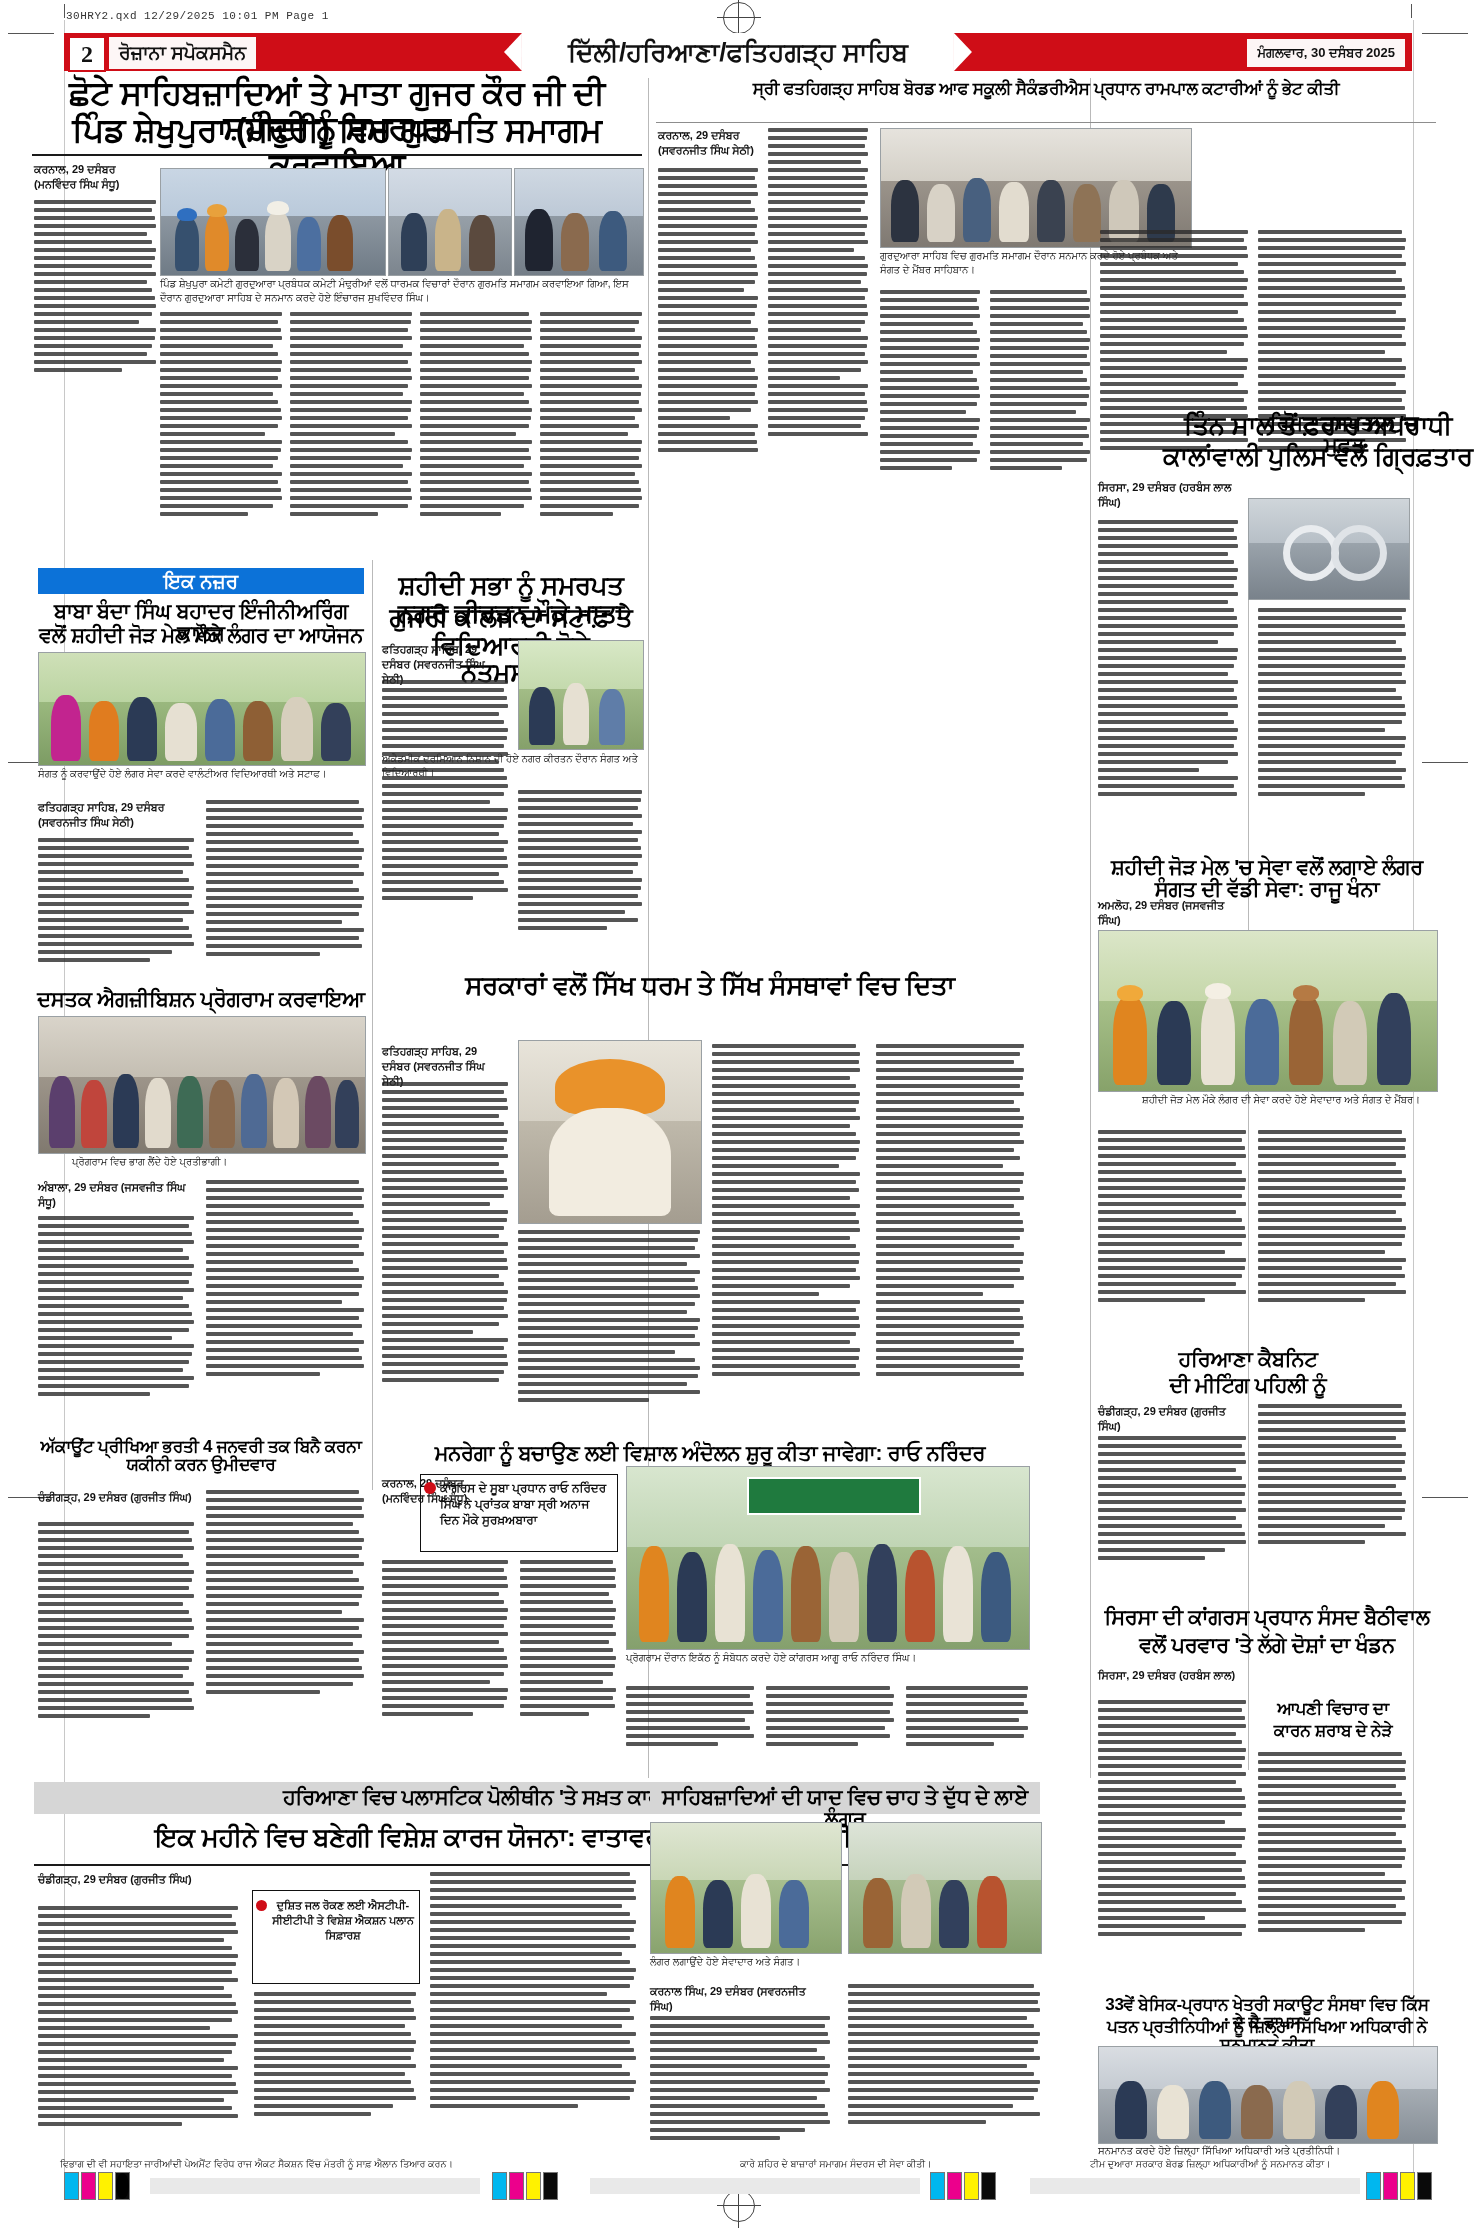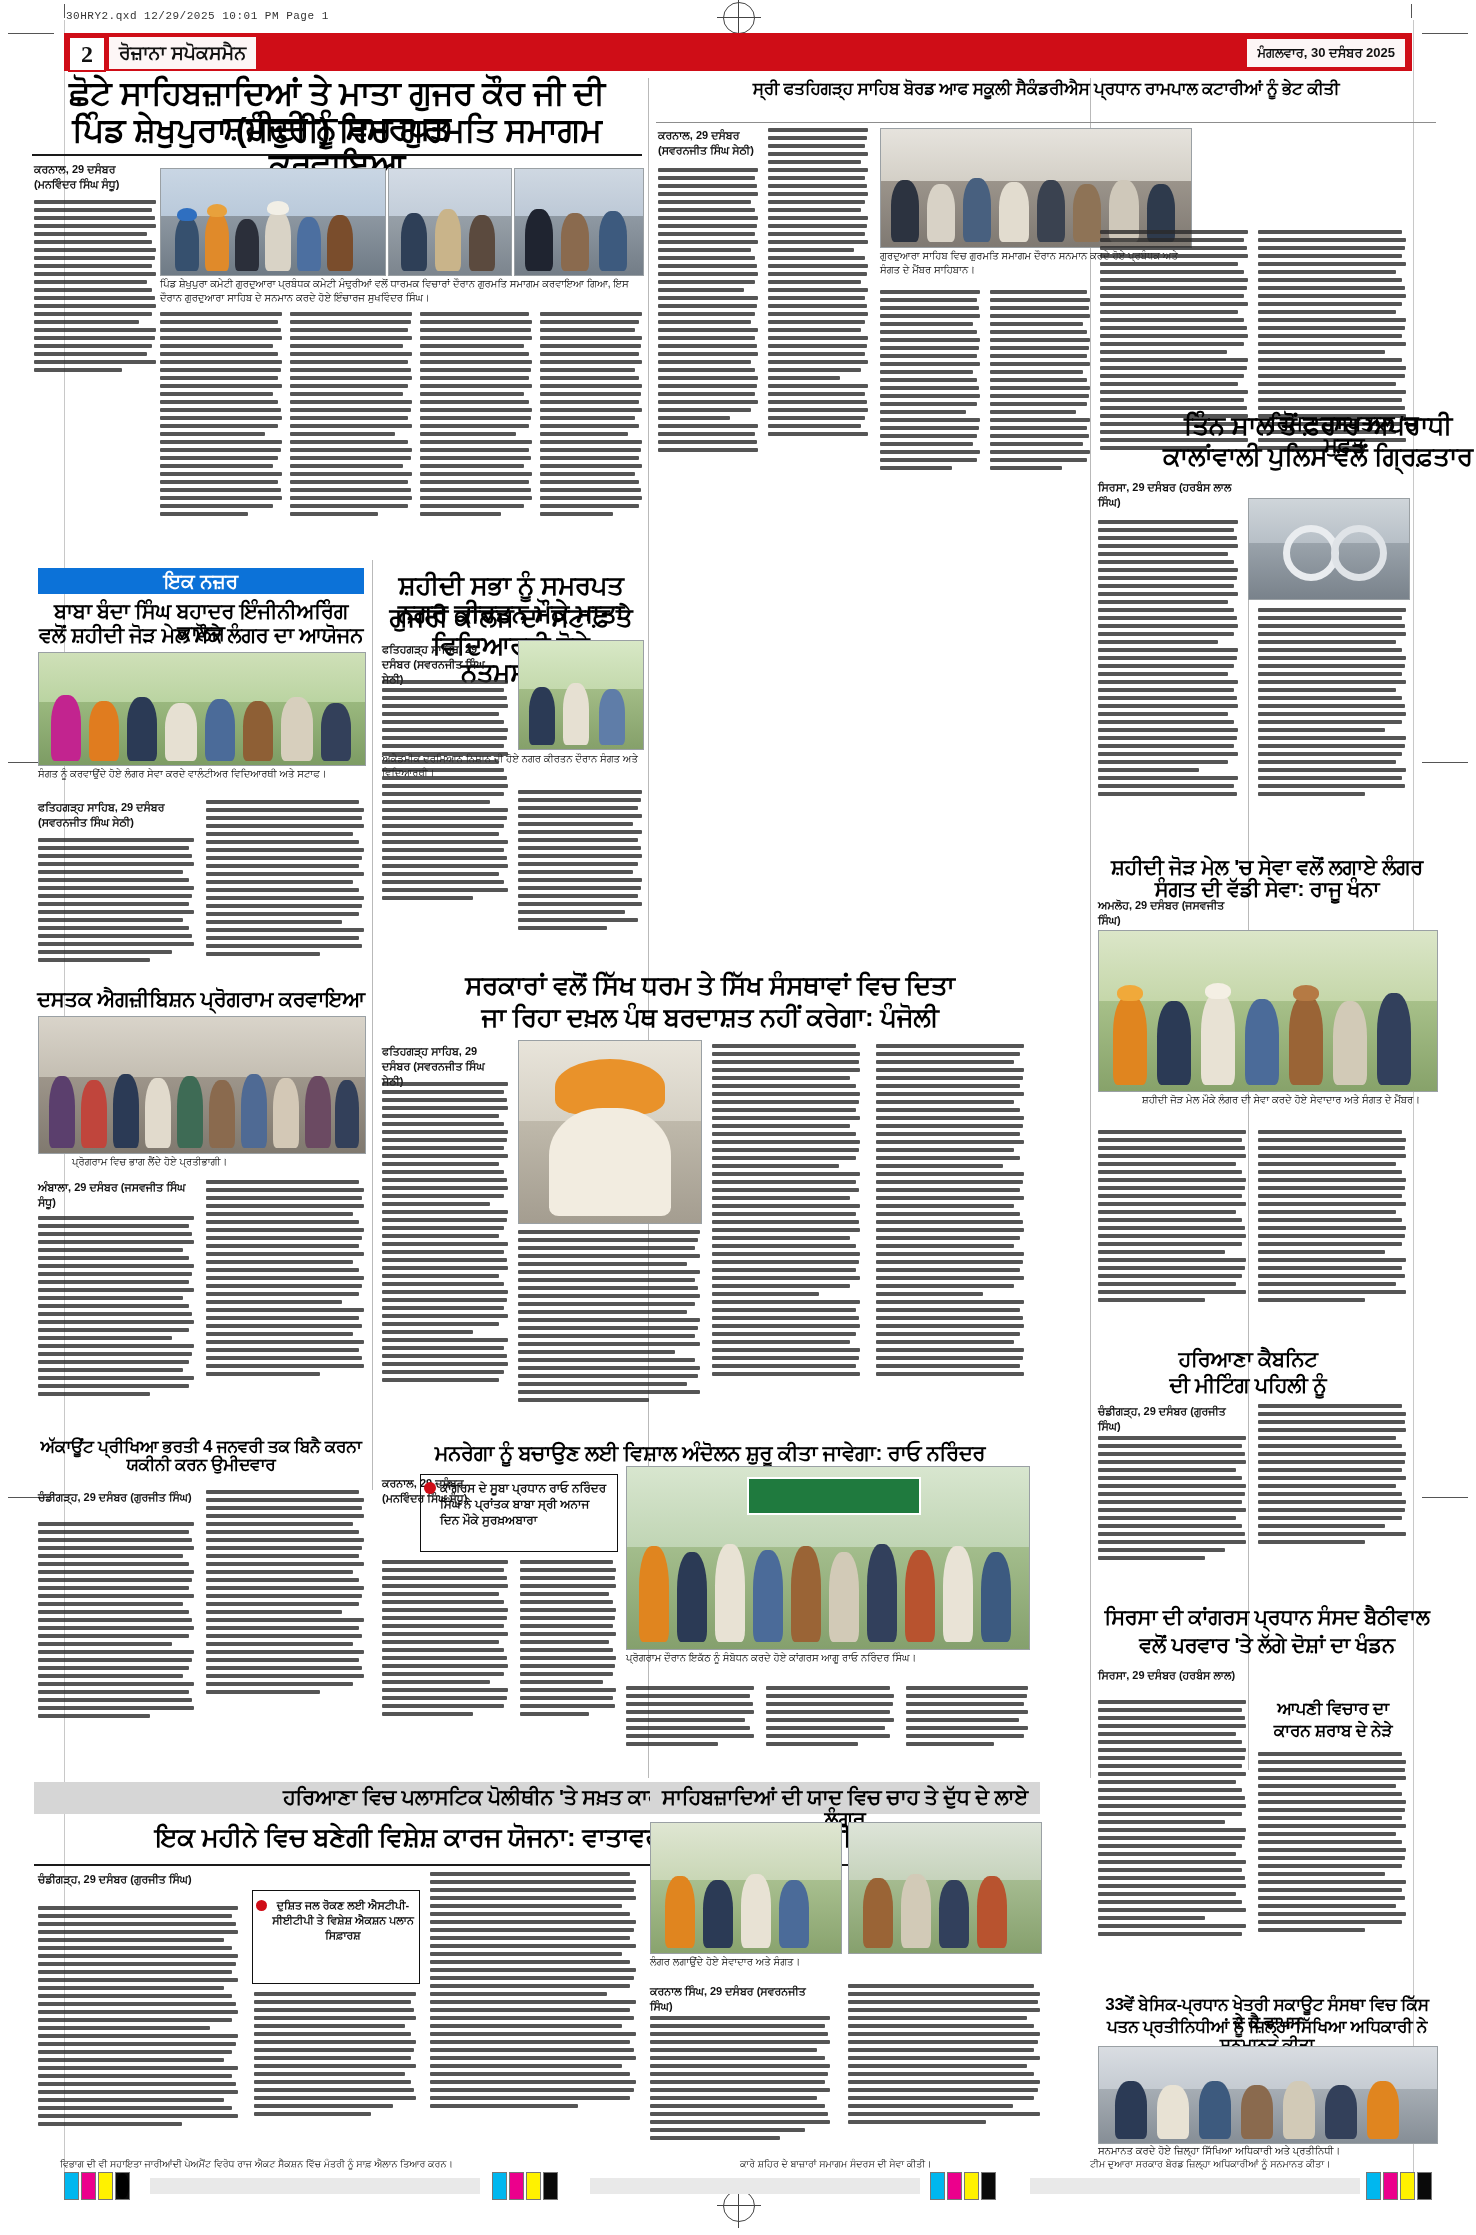--- a/index.html
+++ b/index.html
@@ -95,20 +95,21 @@
   <div class="cropmark" style="left:8px;top:762px;width:46px;height:1px;"></div>
   <div class="cropmark" style="left:1422px;top:762px;width:46px;height:1px;"></div>
   <div class="cropmark" style="left:8px;top:1497px;width:46px;height:1px;"></div>
   <div class="cropmark" style="left:1422px;top:1497px;width:46px;height:1px;"></div>
   <div class="reg" style="left:723px;top:2px;"></div>
   <div class="reg" style="left:723px;top:2190px;"></div>
 
   <div class="masthead">
     <div class="mh-pageno">2</div>
     <div class="mh-brand">ਰੋਜ਼ਾਨਾ ਸਪੋਕਸਮੈਨ</div>
+    <div class="mh-center">ਦਿੱਲੀ/ਹਰਿਆਣਾ/ਫਤਿਹਗੜ੍ਹ ਸਾਹਿਬ</div>
     <div class="mh-date">ਮੰਗਲਵਾਰ, 30 ਦਸੰਬਰ 2025</div>
   </div>
 
   <div class="col-rule" style="left:372px;top:560px;height:930px;"></div>
   <div class="col-rule" style="left:648px;top:78px;height:1700px;"></div>
   <div class="col-rule" style="left:1090px;top:78px;height:1700px;"></div>
   <div class="col-rule" style="left:1248px;top:560px;height:1210px;"></div>
 
   <div class="hl lead" style="left:32px;top:76px;width:610px;">ਛੋਟੇ ਸਾਹਿਬਜ਼ਾਦਿਆਂ ਤੇ ਮਾਤਾ ਗੁਜਰ ਕੌਰ ਜੀ ਦੀ ਸ਼ਹੀਦੀ ਨੂੰ ਸਮਰਪਤ</div>
   <div class="hl lead" style="left:32px;top:113px;width:610px;">ਪਿੰਡ ਸ਼ੇਖੁਪੁਰਾ (ਮੰਢੁਰੀ) ਵਿਚ ਗੁਰਮਤਿ ਸਮਾਗਮ ਕਰਵਾਇਆ</div>
@@ -824,21 +825,20 @@
       <div class="ln s3"></div>
       <div class="ln s4"></div>
     <div class="ln s1"></div>
       <div class="ln s2"></div>
       <div class="ln s3"></div>
       <div class="ln s1"></div>
     <div class="ln s6"></div>
   </div>
 
   <div class="hl sec" style="left:380px;top:972px;width:660px;">ਸਰਕਾਰਾਂ ਵਲੋਂ ਸਿੱਖ ਧਰਮ ਤੇ ਸਿੱਖ ਸੰਸਥਾਵਾਂ ਵਿਚ ਦਿਤਾ</div>
-  <div class="hl sec" style="left:380px;top:1004px;width:660px;">ਜਾ ਰਿਹਾ ਦਖ਼ਲ ਪੰਥ ਬਰਦਾਸ਼ਤ ਨਹੀਂ ਕਰੇਗਾ: ਪੰਜੋਲੀ</div>
   <div class="dateline" style="left:382px;top:1044px;width:126px;">ਫਤਿਹਗੜ੍ਹ ਸਾਹਿਬ, 29 ਦਸੰਬਰ (ਸਵਰਨਜੀਤ ਸਿੰਘ ਸੇਠੀ)</div>
 
   <div class="photo" style="left:518px;top:1040px;width:182px;height:182px;">
     <div class="sky" style="background:linear-gradient(#e8e4da,#d5d0c4)"></div>
     <div class="ground" style="background:linear-gradient(#bfb9ab,#a49d90)"></div>
     <div class="turb" style="left:36px;top:18px;width:110px;height:56px;background:#e9922a;border-radius:52% 52% 28% 28%;"></div>
     <div class="pp" style="left:30px;width:122px;height:108px;background:#f2ece0;border-radius:44% 44% 8% 8%;"></div>
   </div>
   <div class="body dense" style="left:382px;top:1082px;width:126px;height:350px;">
     <div class="ln s1"></div>

